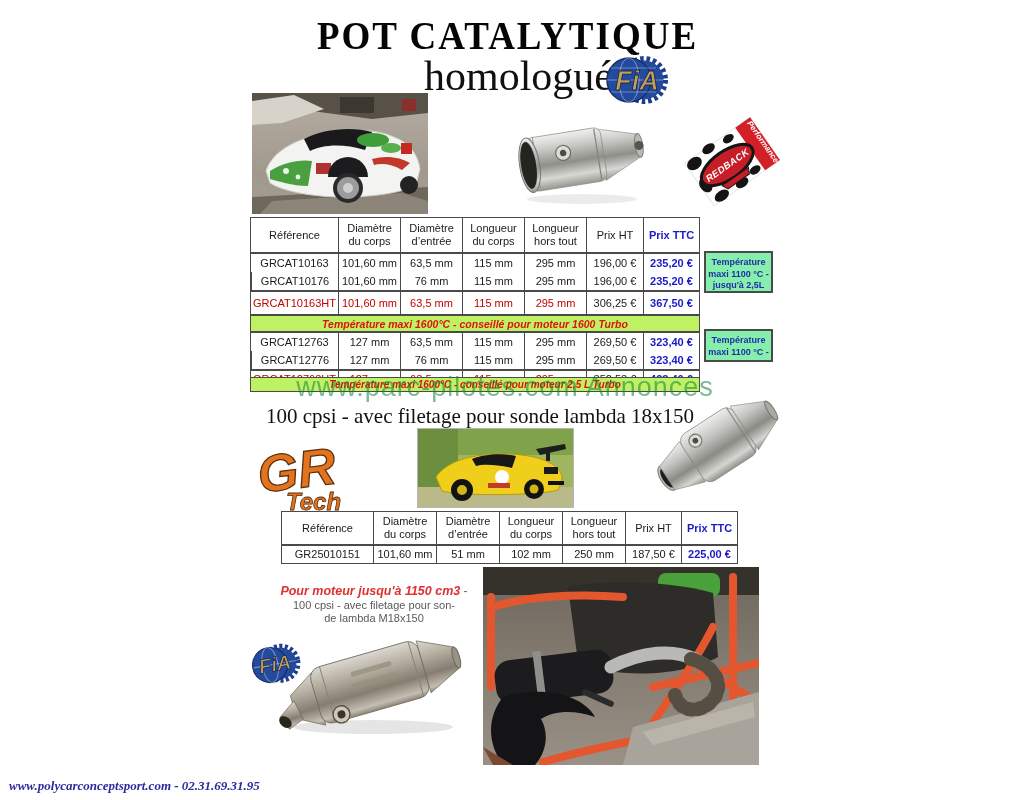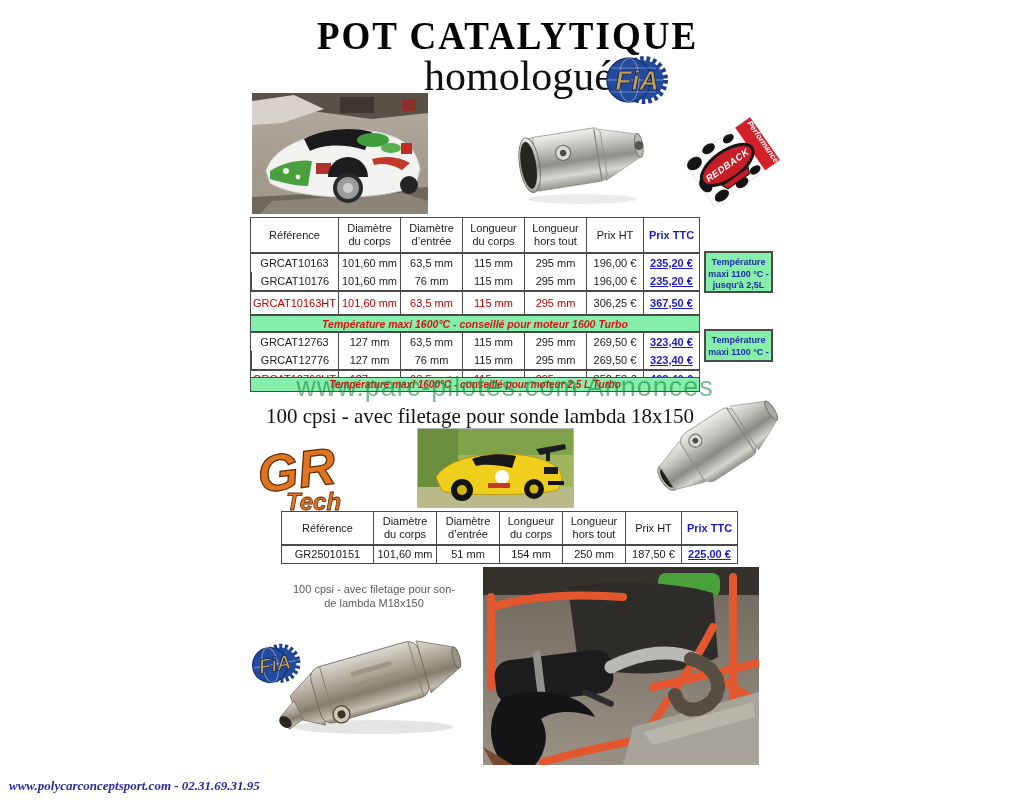--- a/index.html
+++ b/index.html
@@ -21,24 +21,24 @@
   }
 
   
   .tbl{font-size:11px;color:#1a1a1a;}
   .sec{position:absolute;left:0;right:0;border:1px solid #4a4a4a;box-sizing:border-box;background:#fff;display:grid;}
   .g7a{grid-template-columns:87px 62px 62px 62px 62px 57px 56px;}
   .g7b{grid-template-columns:91px 63px 63px 63px 63px 56px 56px;}
   .cell{display:flex;flex-direction:column;align-items:center;justify-content:center;
         border-left:1px solid #4a4a4a;line-height:13px;text-align:center;}
   .cell:first-child{border-left:none;}
-  .c-ttc{color:#1a1ac8;font-weight:bold;text-decoration:underline;}
+  .c-ttc{color:#1a1ac8;font-weight:bold;}
   .c-red{color:#c00000;}
   .h-ttc{color:#1a1ac8;font-weight:bold;}
-  .note-row{position:absolute;left:0;right:0;background:#86efac;border:1px solid #4a4a4a;
+  .note-row{position:absolute;left:0;right:0;background:#bef264;border:1px solid #4a4a4a;
     box-sizing:border-box;display:flex;align-items:center;justify-content:center;
     font-style:italic;font-weight:bold;font-size:10.5px;color:#e01010;}
   .side-box{border:2px solid #4a4a4a;box-sizing:border-box;background:#86efac;
     color:#1f2da8;font-weight:bold;font-size:9px;line-height:11.5px;text-align:center;padding-top:4px;}
 
   
   .watermark{left:285px;top:372px;width:440px;text-align:center;font-size:27px;
     color:#15803d;opacity:.55;letter-spacing:1px;z-index:50;}
   .caption{left:250px;top:404px;width:460px;text-align:center;
     font-family:"Liberation Serif",serif;font-size:21px;color:#111;}
@@ -325,28 +325,31 @@
         <span>Prix HT</span>
       </div>
     <div class="cell h-ttc">
         <span>Prix TTC</span>
       </div>
   </div>
   <div class="sec g7b" style="top:34px;height:19px">
     <div class="cell">GR25010151</div>
     <div class="cell">101,60 mm</div>
     <div class="cell">51 mm</div>
-    <div class="cell">154 mm</div>
+    <div class="cell">102 mm</div>
     <div class="cell">250 mm</div>
     <div class="cell">187,50 €</div>
     <div class="cell c-ttc">225,00 €</div>
   </div>
 </div>
 
 <div class="abs note-block">
+  <div>
+    <span class="note-red">Pour moteur jusqu'à 1150 cm3</span><span class="note-suffix"> -</span>
+  </div>
   <div class="note-gray">100 cpsi  - avec filetage pour son-</div>
   <div class="note-gray">de lambda M18x150</div>
 </div>
 
 <svg class="abs" style="left:250px;top:642px" width="52" height="44" viewBox="0 0 52 44">
   <g transform="rotate(-10 26 22)">
     <circle cx="31" cy="22" r="17" fill="none" stroke="#1d3e8f" stroke-width="5" stroke-dasharray="3 2.4"></circle>
     <circle cx="31" cy="22" r="15.5" fill="#234a9d"></circle>
     <circle cx="20" cy="22" r="17.5" fill="#234a9d" stroke="#16306e" stroke-width="1.2"></circle>
     <ellipse cx="20" cy="22" rx="8" ry="17.5" fill="none" stroke="rgba(255,255,255,.4)"></ellipse>

